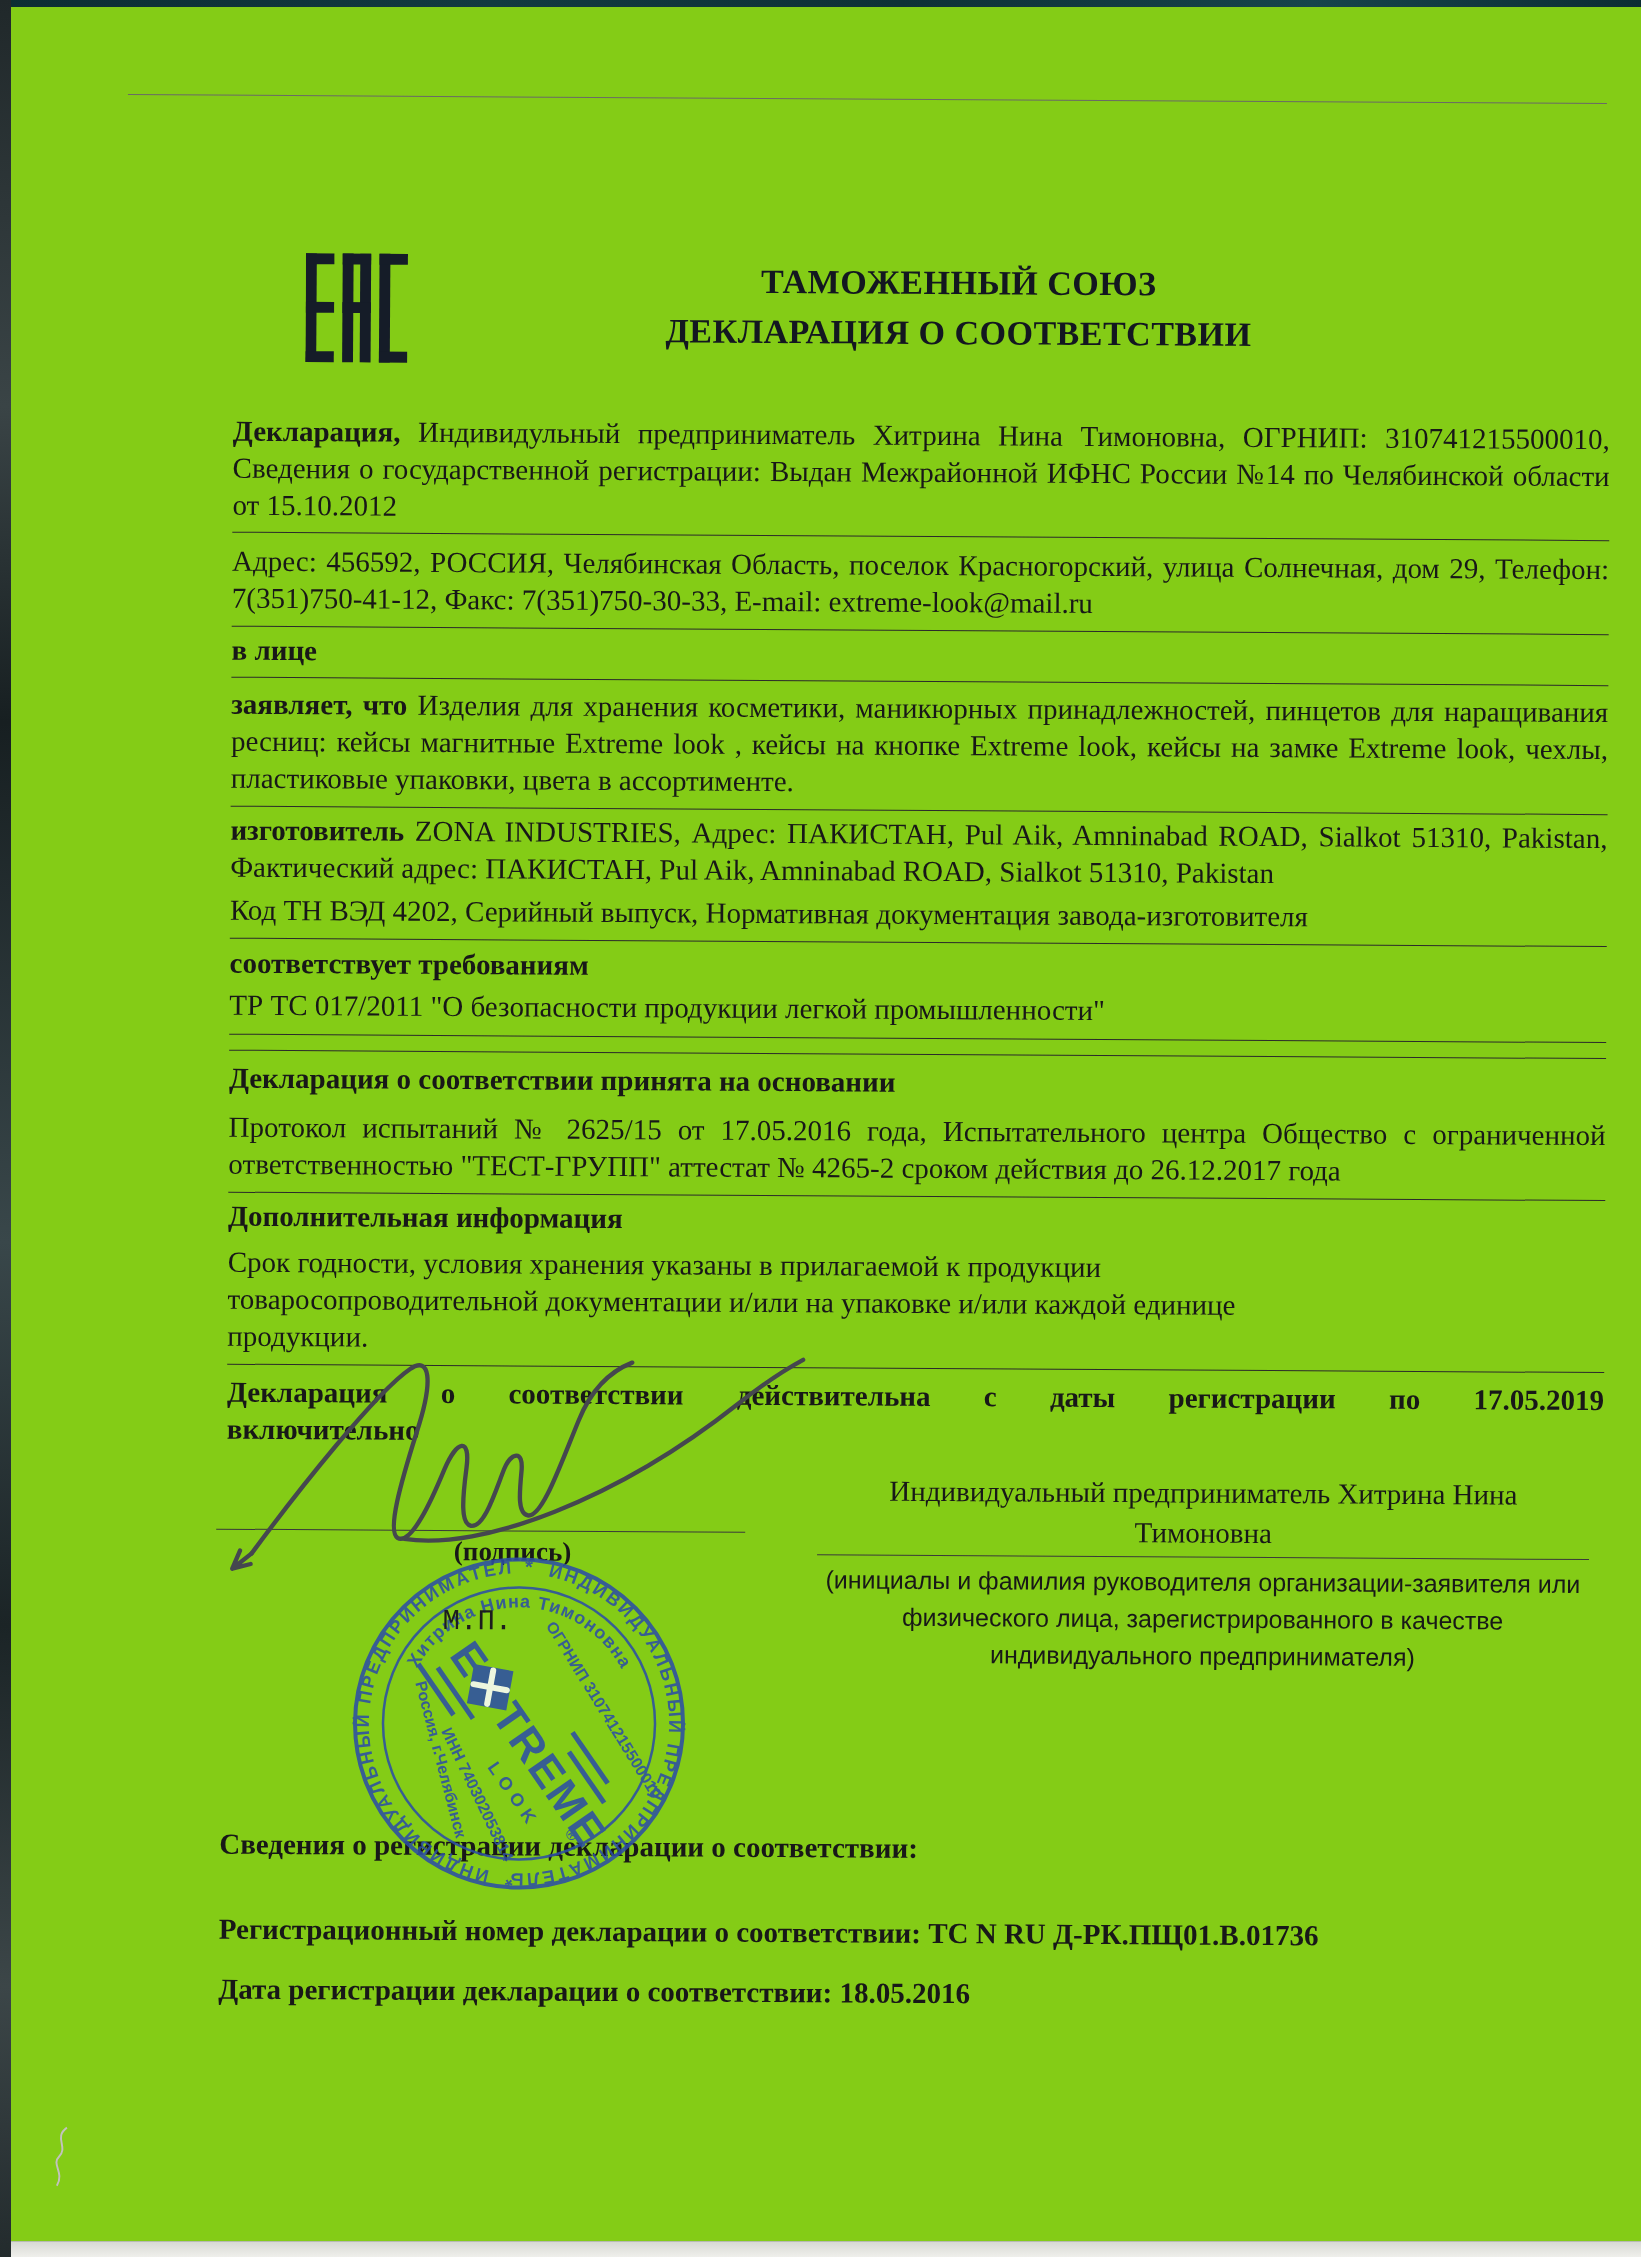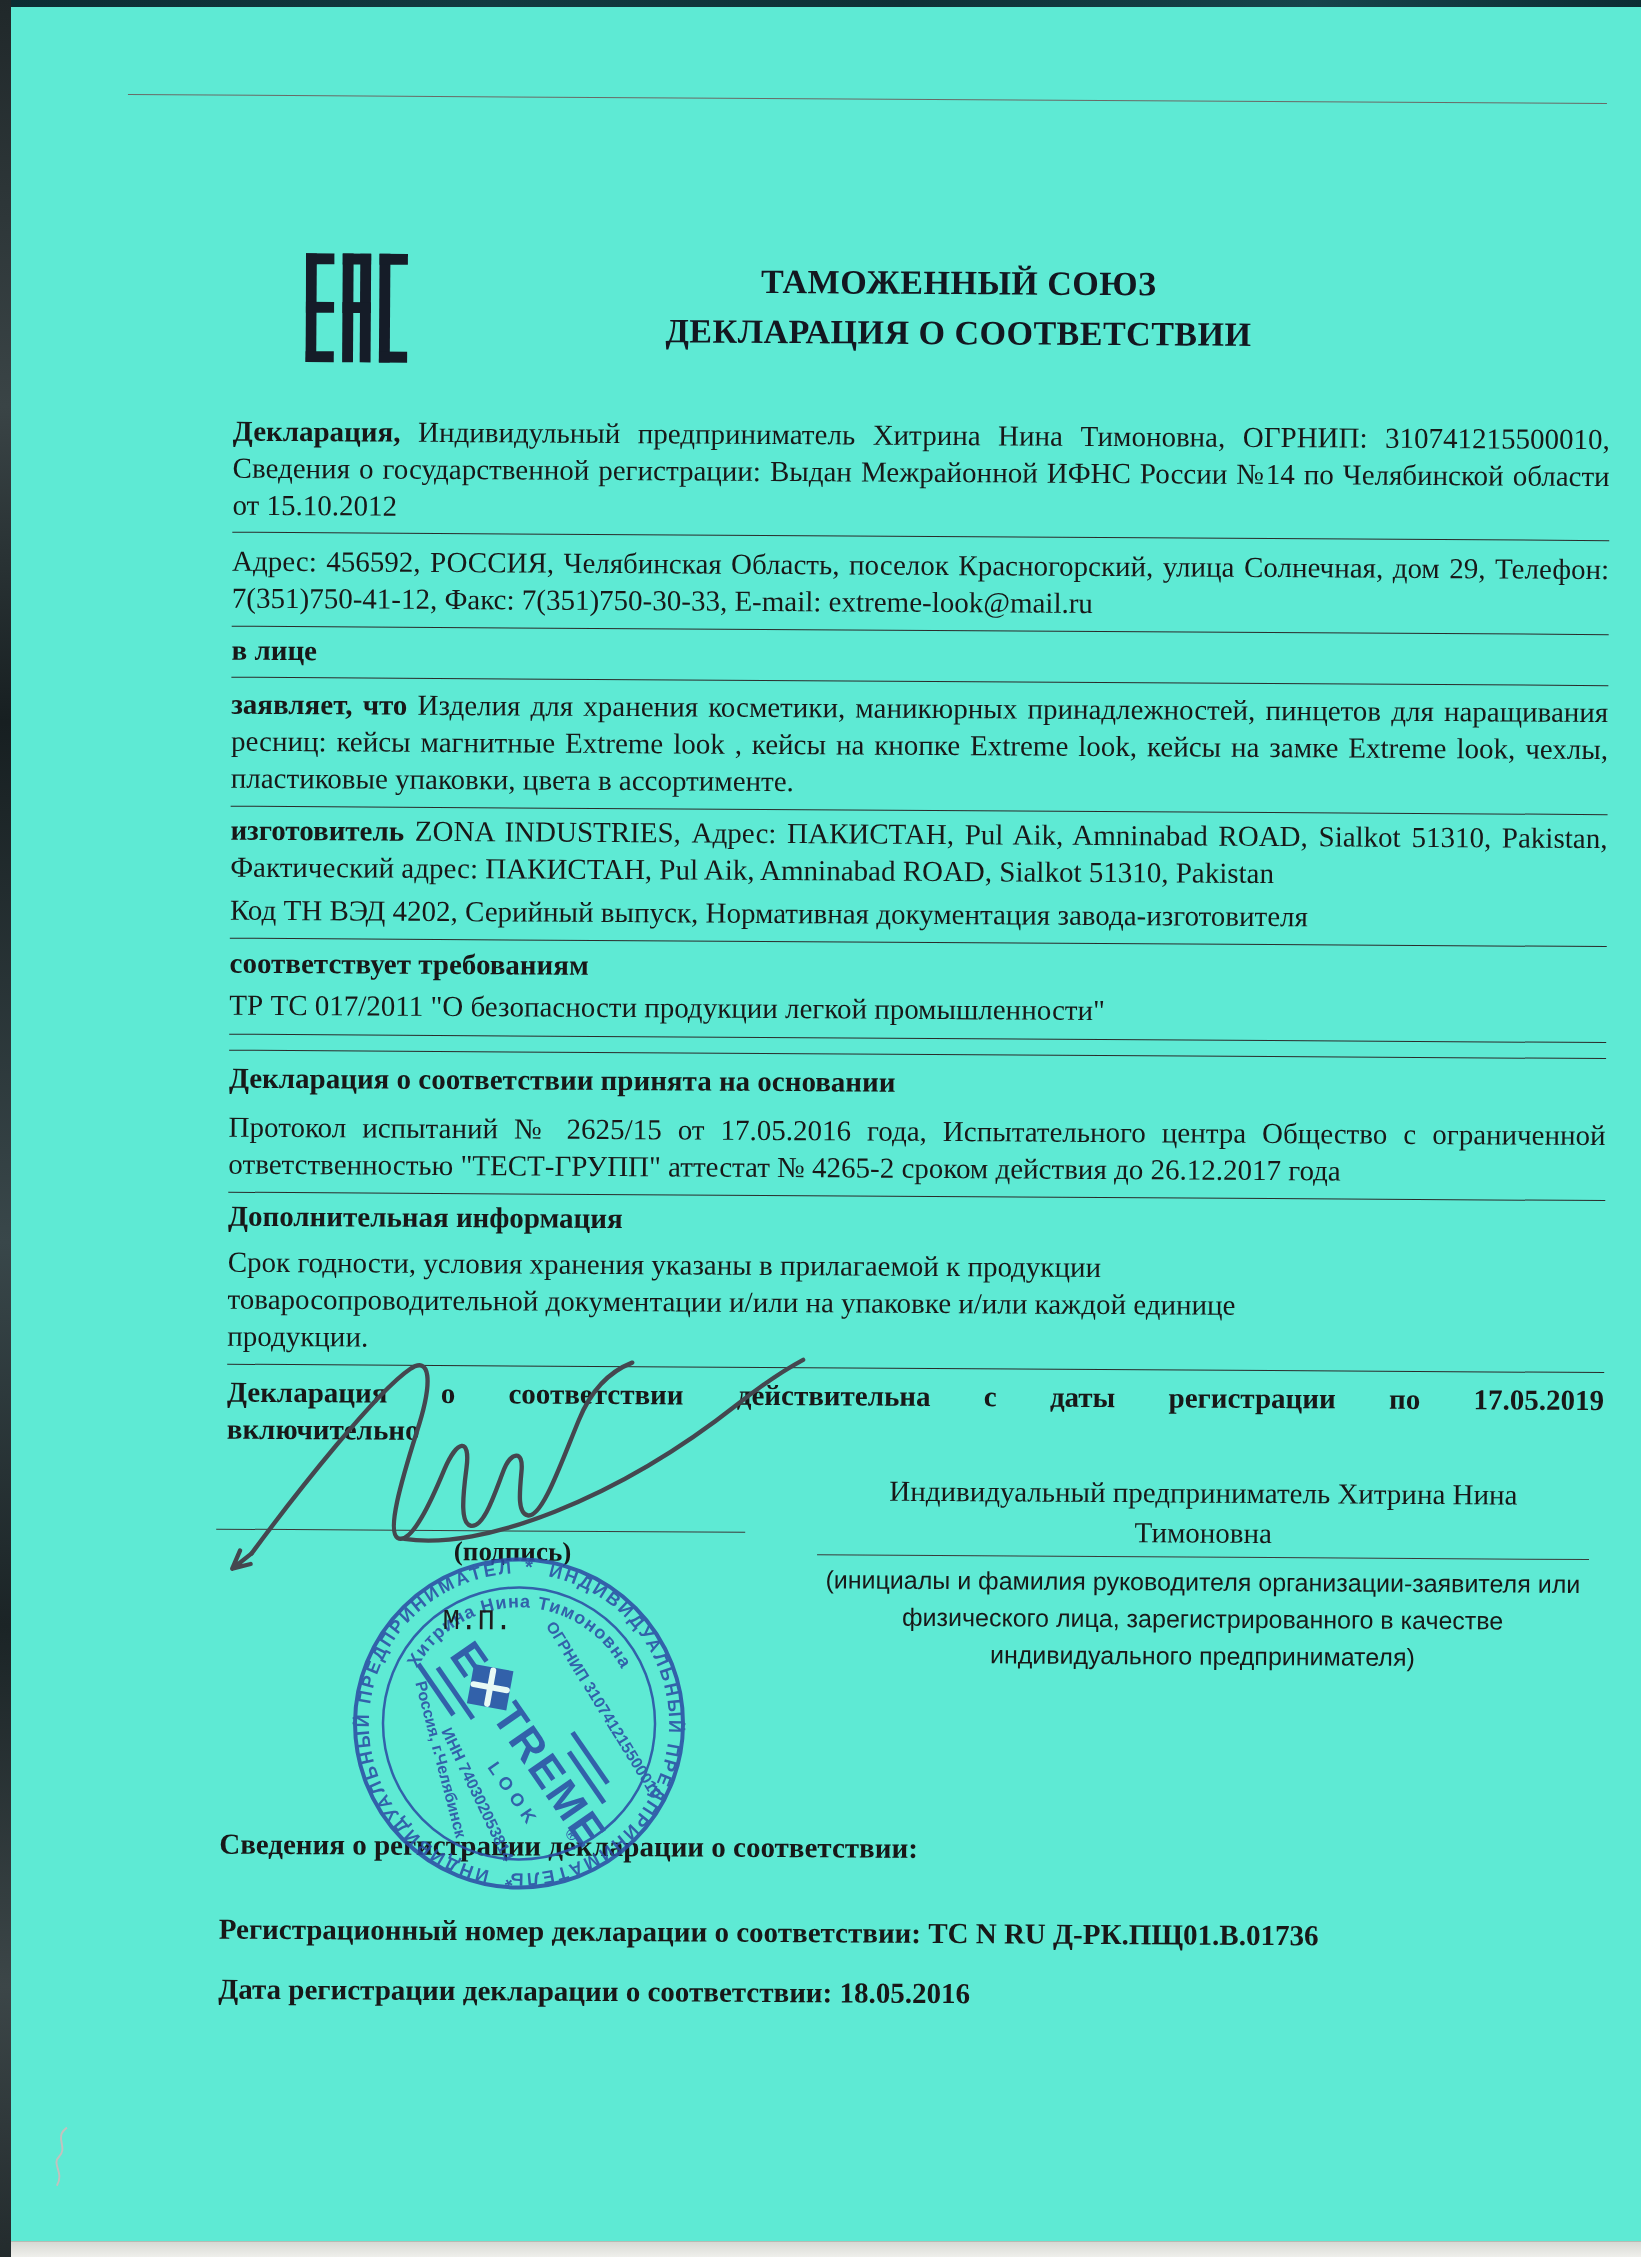--- a/index.html
+++ b/index.html
@@ -1,19 +1,19 @@
 <!DOCTYPE html>
 <html><head>
 <meta charset="utf-8">
 <style>
   html,body{margin:0;padding:0;}
   body{background:#777;}
   .page{
     position:relative; width:1641px; height:2257px; margin:0 auto;
-    background:#5eead4; overflow:hidden;
+    background:#84cc16; overflow:hidden;
     font-family:"Liberation Serif", serif; color:#181818;
   }
   
   .edge-top{position:absolute;left:0;top:0;width:100%;height:6.8px;
     background:linear-gradient(90deg,#0c2d33,#123a40 30%,#0e3136 55%,#16444b 80%,#0c2d33);z-index:6;}
   .edge-left{position:absolute;left:0;top:0;width:10.6px;height:100%;
     background:linear-gradient(180deg,#20282a,#3a4446 18%,#171f21 32%,#39474a 55%,#1b2426 72%,#3c4648 88%,#232b2d);z-index:6;}
   .edge-bottom{position:absolute;left:0;bottom:0;width:100%;height:15.4px;
     background:linear-gradient(180deg,#d8d9d4,#efefeb);border-top:1px solid #b7bab3;z-index:5;}
   .scan-rotate{position:absolute;left:0;top:0;width:1641px;height:2257px;

